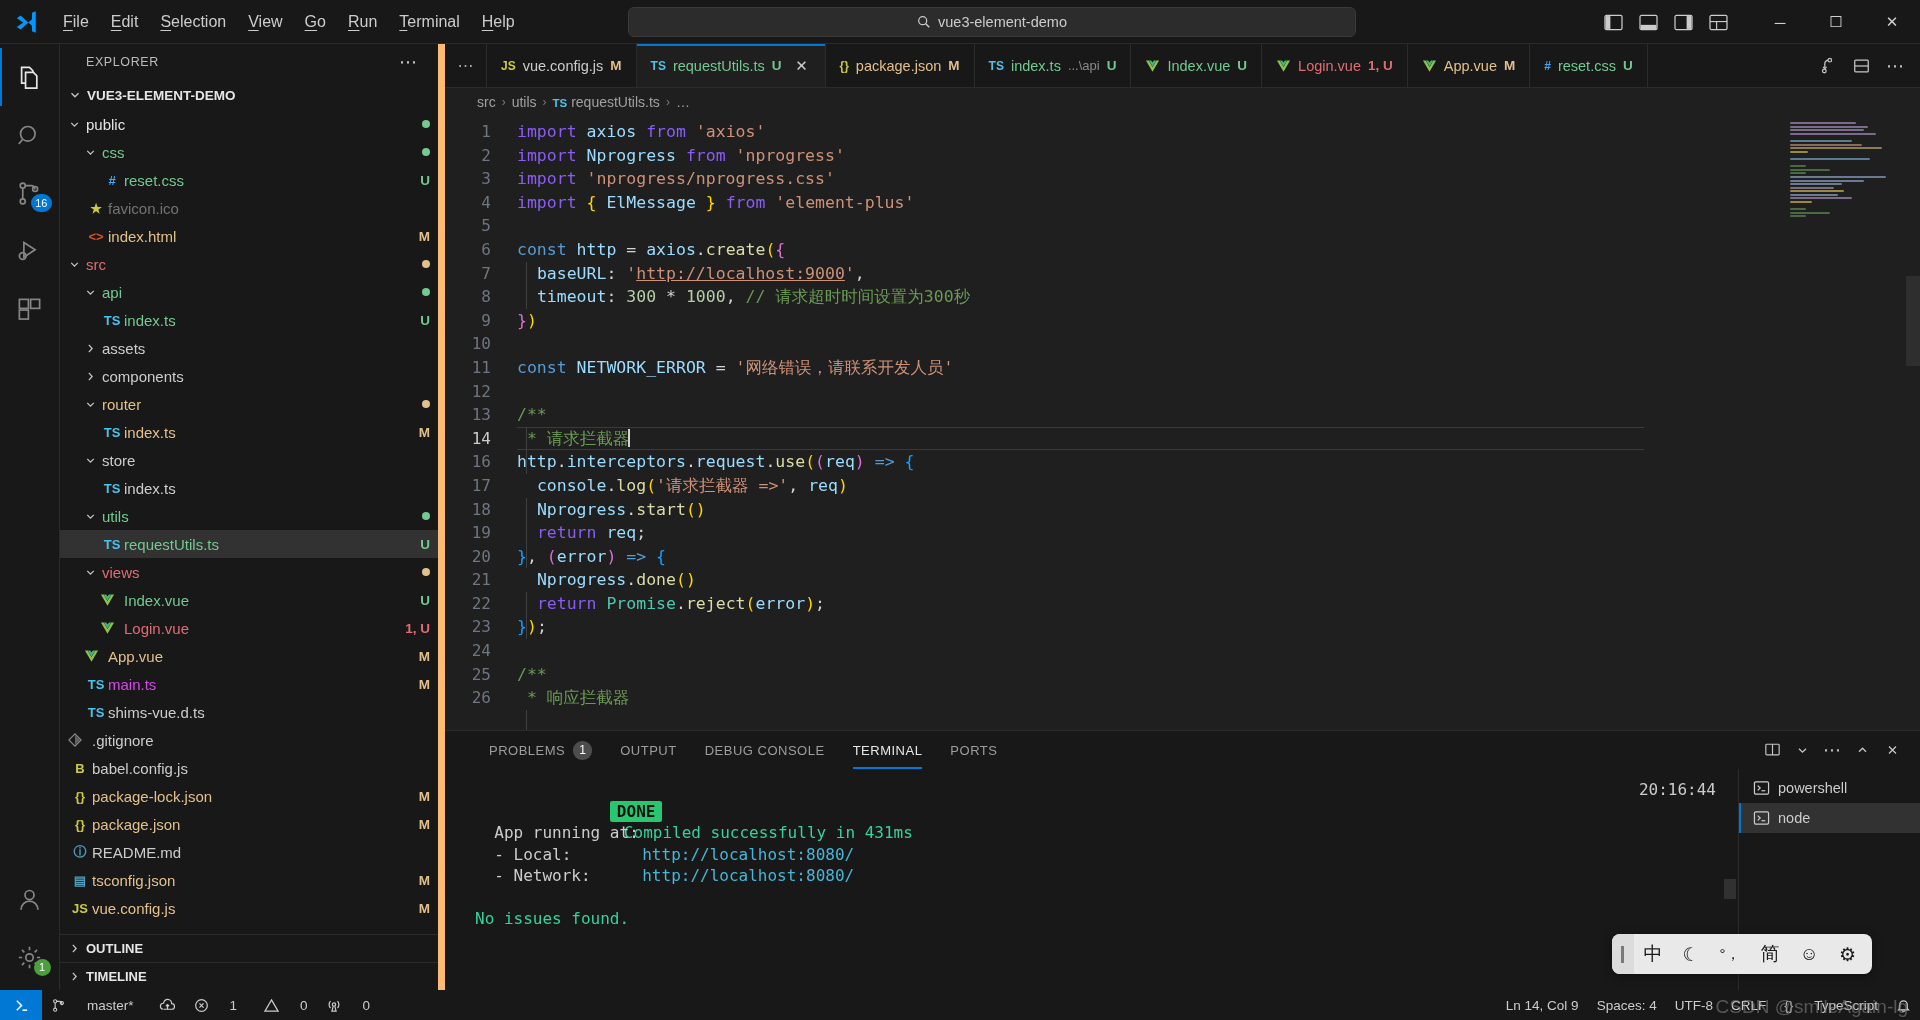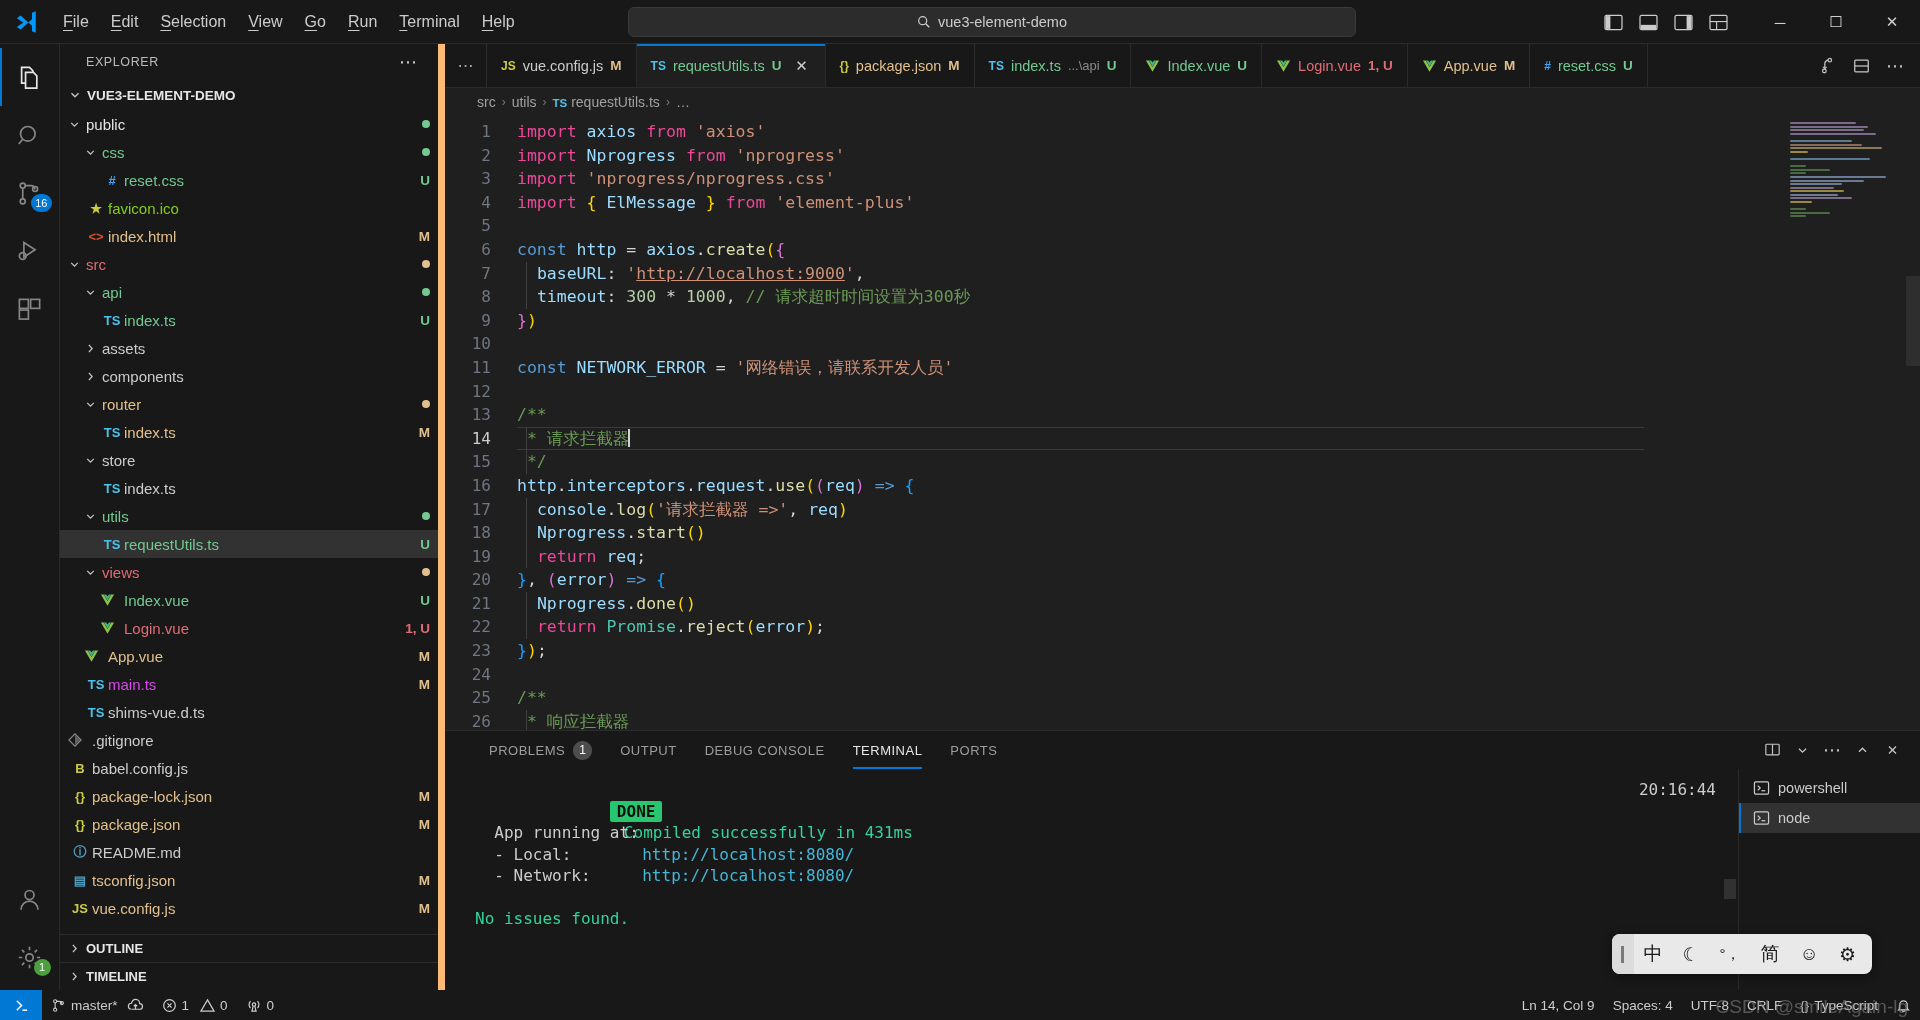--- a/index.html
+++ b/index.html
@@ -140,21 +140,21 @@
   }
   .lnum {
     width: 72px; flex: 0 0 72px; text-align: right; padding-right: 26px;
     color: #6e7681; font-size: 16px;
   }
   .cline.cur .lnum { color: #cccccc; }
   .ctext { position: relative; }
   .indent-guide { border-left: 1px solid #404040; position:absolute; top:0; bottom:0; }
 
   
-  .kw   { color: #ec4899; }
+  .kw   { color: #8b5cf6; }
   .kw2  { color: #569cd6; }
   .str  { color: #ce9178; }
   .num  { color: #b5cea8; }
   .cmt  { color: #6a9955; }
   .fn   { color: #dcdcaa; }
   .var  { color: #9cdcfe; }
   .cls  { color: #4ec9b0; }
   .op   { color: #d4d4d4; }
   .br1  { color: #ffd700; }
   .br2  { color: #da70d6; }
@@ -194,21 +194,21 @@
   .term-sidebar { width: 182px; flex: 0 0 182px; border-left: 1px solid #2b2b2b; padding-top: 4px; }
   .tsl-item { height: 30px; display: flex; align-items: center; gap: 8px; font-size: 14.5px;
               padding-left: 14px; position: relative; color: #cccccc; }
   .tsl-item.active { background: #323232; }
   .tsl-item.active::before { content:""; position:absolute; left:0; top:0; bottom:0; width:2px; background:#0078d4; }
 
   
   .statusbar { height: 30px; flex: 0 0 30px; background: #181818; display: flex; align-items: center;
                font-size: 13.5px; color: #cccccc; position: relative; }
   .sb-remote { width: 42px; height: 30px; background: #0078d4; display:flex; align-items:center; justify-content:center; color:#fff; }
-  .st-item { display: flex; align-items: center; gap: 5px; padding: 0 9px; height: 30px; }
+  .st-item { display: flex; align-items: center; gap: 21px; padding: 0 9px; height: 30px; }
   .st-right { margin-left: auto; display: flex; align-items: center; }
   .watermark { position: absolute; right: 12px; bottom: 2px; color: #8a8a8a; font-size: 19px;
                opacity: .55; white-space: nowrap; pointer-events: none; }
 
   
   .imebar {
     position: absolute; right: 48px; bottom: 46px; height: 40px; background: #e9e9e9;
     border-radius: 8px; display: flex; align-items: center; padding: 0 6px 0 0;
     box-shadow: 0 2px 10px #00000066; color: #1a1a1a;
   }
@@ -391,21 +391,21 @@
           </div>
           <div class="row">
             <span style="display:inline-block;width:40px"></span>
             <span class="ficon" style="color:#42a5f5">#</span>
             <span class="fname" style="color:#73c991">reset.css</span>
             <span class="fbadge" style="color:#73c991">U</span>
           </div>
           <div class="row">
             <span style="display:inline-block;width:24px"></span>
             <span class="ficon" style="color:#cbcb41">★</span>
-            <span class="fname" style="color:#84cc16">favicon.ico</span>
+            <span class="fname" style="color:#737373">favicon.ico</span>
           </div>
           <div class="row">
             <span style="display:inline-block;width:24px"></span>
             <span class="ficon" style="color:#e44d26">&lt;&gt;</span>
             <span class="fname" style="color:#e2c08d">index.html</span>
             <span class="fbadge" style="color:#e2c08d">M</span>
           </div>
           <div class="row">
             <span style="display:inline-block;width:8px"></span>
             <span class="twisty">
@@ -717,21 +717,20 @@
               <div class="cline"><span class="lnum">5</span><span class="ctext">&nbsp;</span></div>
               <div class="cline"><span class="lnum">6</span><span class="ctext"><span class="kw2">const</span> <span class="var">http</span> <span class="op">=</span> <span class="var">axios</span><span class="op">.</span><span class="fn">create</span><span class="br1">(</span><span class="br2">{</span></span></div>
               <div class="cline"><span class="lnum">7</span><span class="ctext">  <span class="var">baseURL</span><span class="op">:</span> <span class="str">'</span><span class="link">http://localhost:9000</span><span class="str">'</span><span class="op">,</span></span></div>
               <div class="cline"><span class="lnum">8</span><span class="ctext">  <span class="var">timeout</span><span class="op">:</span> <span class="num">300</span> <span class="op">*</span> <span class="num">1000</span><span class="op">,</span> <span class="cmt">// 请求超时时间设置为300秒</span></span></div>
               <div class="cline"><span class="lnum">9</span><span class="ctext"><span class="br2">}</span><span class="br1">)</span></span></div>
               <div class="cline"><span class="lnum">10</span><span class="ctext">&nbsp;</span></div>
               <div class="cline"><span class="lnum">11</span><span class="ctext"><span class="kw2">const</span> <span class="var">NETWORK_ERROR</span> <span class="op">=</span> <span class="str">'网络错误，请联系开发人员'</span></span></div>
               <div class="cline"><span class="lnum">12</span><span class="ctext">&nbsp;</span></div>
               <div class="cline"><span class="lnum">13</span><span class="ctext"><span class="cmt">/**</span></span></div>
               <div class="cline cur"><span class="lnum">14</span><span class="ctext"> <span class="cmt">* 请求拦截器</span><span class="caret"></span></span></div>
-              <div class="cline"><span class="lnum">15</span><span class="ctext"> <span class="cmt">*/</span></span></div>
               <div class="cline"><span class="lnum">16</span><span class="ctext"><span class="var">http</span><span class="op">.</span><span class="var">interceptors</span><span class="op">.</span><span class="var">request</span><span class="op">.</span><span class="fn">use</span><span class="br1">(</span><span class="br2">(</span><span class="var">req</span><span class="br2">)</span> <span class="kw2">=&gt;</span> <span class="br3">{</span></span></div>
               <div class="cline"><span class="lnum">17</span><span class="ctext">  <span class="var">console</span><span class="op">.</span><span class="fn">log</span><span class="br1">(</span><span class="str">'请求拦截器 =&gt;'</span><span class="op">,</span> <span class="var">req</span><span class="br1">)</span></span></div>
               <div class="cline"><span class="lnum">18</span><span class="ctext">  <span class="var">Nprogress</span><span class="op">.</span><span class="fn">start</span><span class="br1">()</span></span></div>
               <div class="cline"><span class="lnum">19</span><span class="ctext">  <span class="kw">return</span> <span class="var">req</span><span class="op">;</span></span></div>
               <div class="cline"><span class="lnum">20</span><span class="ctext"><span class="br3">}</span><span class="op">,</span> <span class="br2">(</span><span class="var">error</span><span class="br2">)</span> <span class="kw2">=&gt;</span> <span class="br3">{</span></span></div>
               <div class="cline"><span class="lnum">21</span><span class="ctext">  <span class="var">Nprogress</span><span class="op">.</span><span class="fn">done</span><span class="br1">()</span></span></div>
               <div class="cline"><span class="lnum">22</span><span class="ctext">  <span class="kw">return</span> <span class="cls">Promise</span><span class="op">.</span><span class="fn">reject</span><span class="br1">(</span><span class="var">error</span><span class="br1">)</span><span class="op">;</span></span></div>
               <div class="cline"><span class="lnum">23</span><span class="ctext"><span class="br3">}</span><span class="br1">)</span><span class="op">;</span></span></div>
               <div class="cline"><span class="lnum">24</span><span class="ctext">&nbsp;</span></div>
               <div class="cline"><span class="lnum">25</span><span class="ctext"><span class="cmt">/**</span></span></div>

